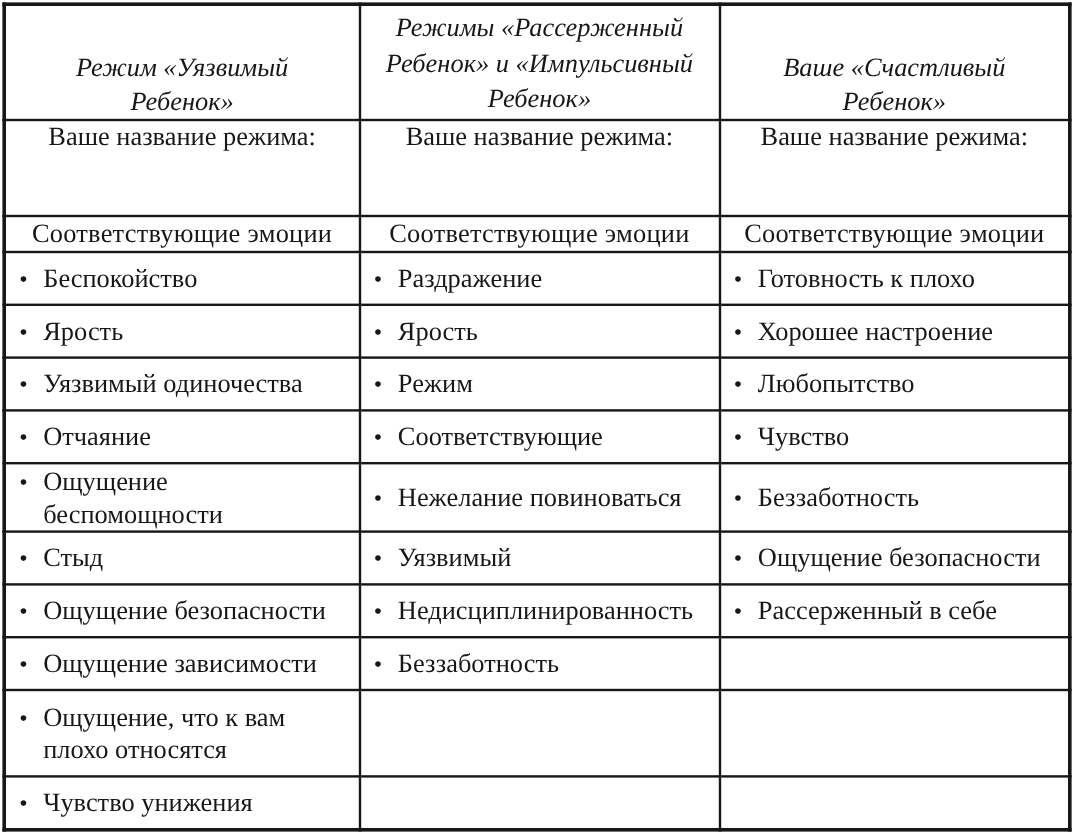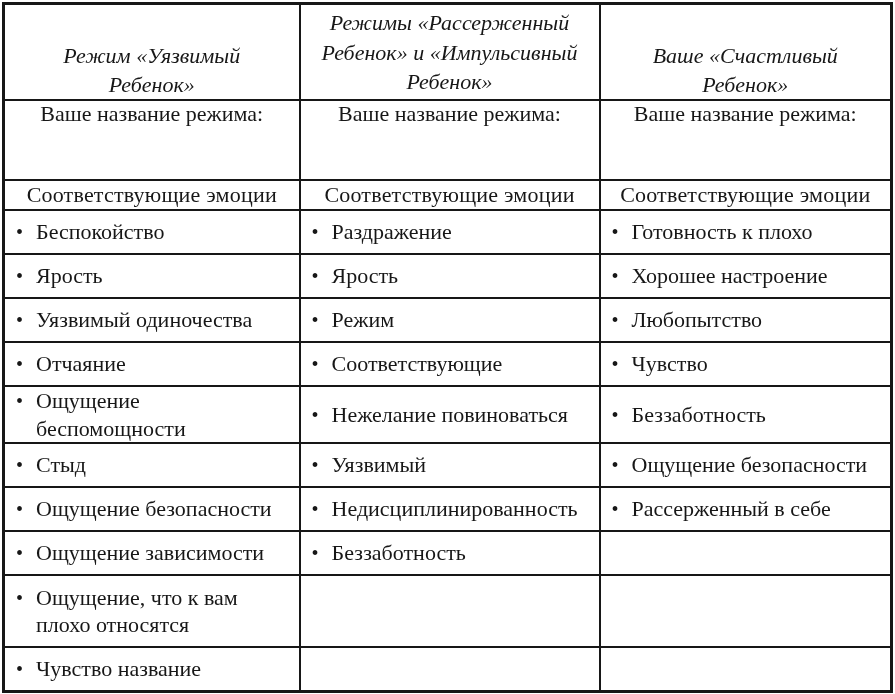--- a/index.html
+++ b/index.html
@@ -297,21 +297,21 @@
             <span class="bullet">•</span>
             <span class="txt"></span>
           </div>
         </td>
     </tr>
 
     <tr class="item-row">
       <td>
           <div class="bullet-cell">
             <span class="bullet">•</span>
-            <span class="txt">Чувство название</span>
+            <span class="txt">Чувство унижения</span>
           </div>
         </td>
       <td>
           <div class="bullet-cell is-empty">
             <span class="bullet">•</span>
             <span class="txt"></span>
           </div>
         </td>
       <td>
           <div class="bullet-cell is-empty">

